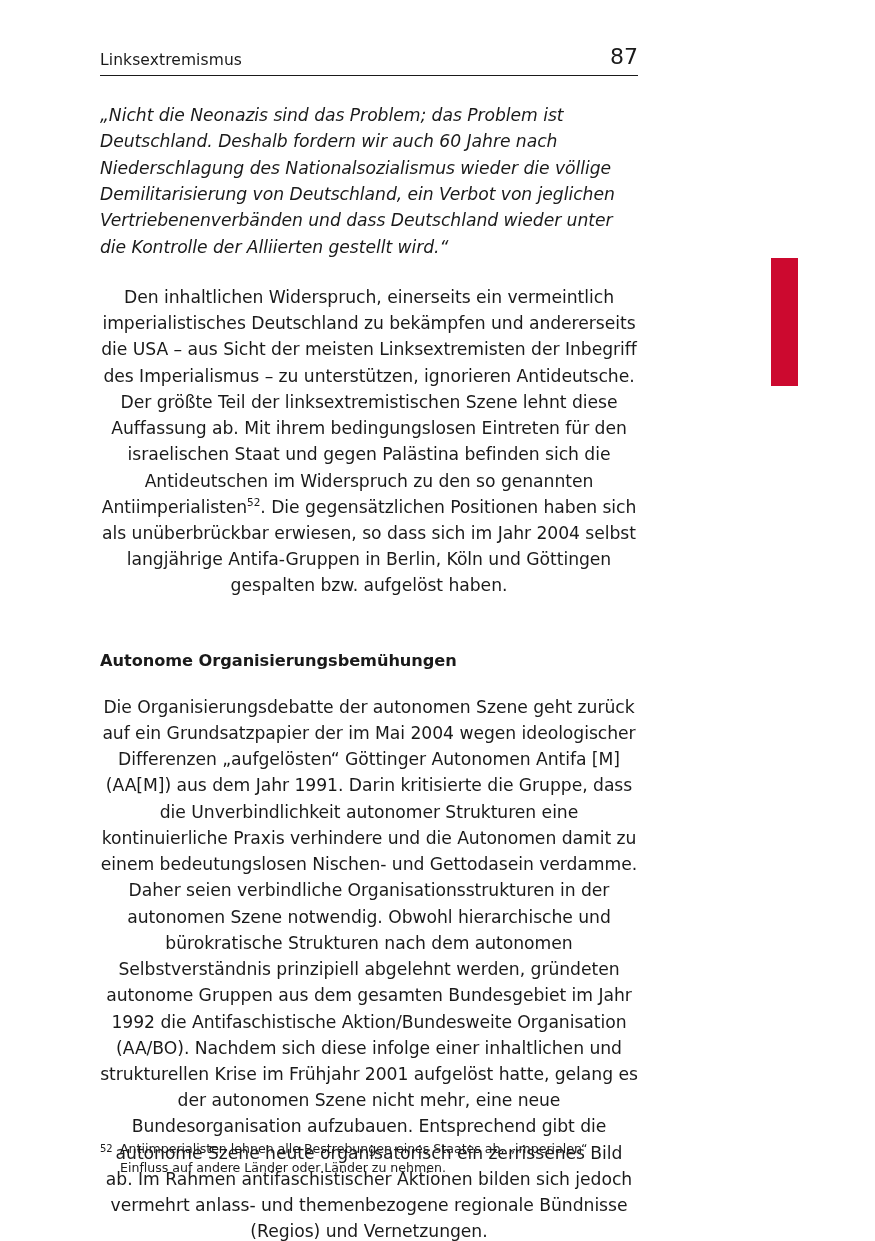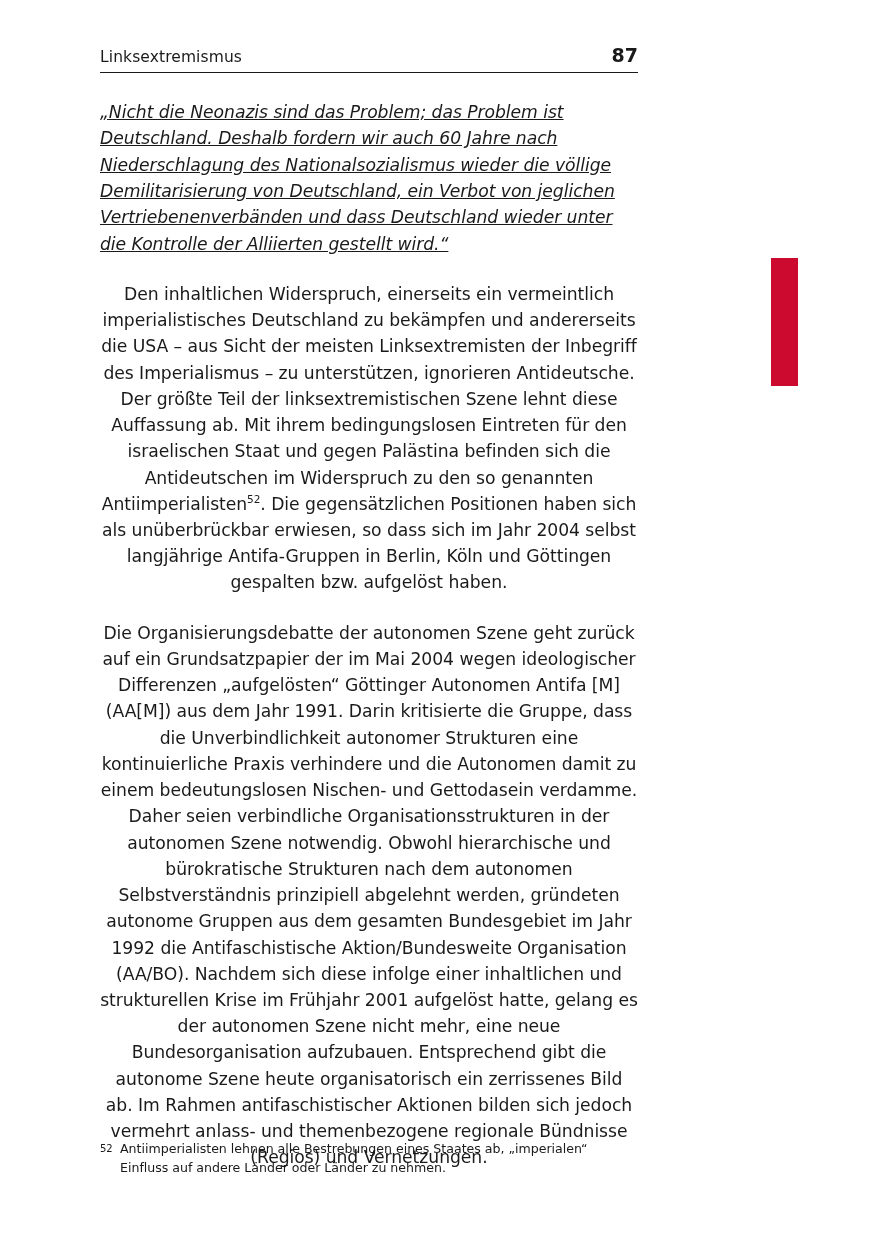--- a/index.html
+++ b/index.html
@@ -48,31 +48,30 @@
     justify-content: space-between;
     align-items: flex-end;
     border-bottom: 1.2px solid #1a1a1a;
     padding-bottom: 6px;
   }
   .running-head .rh-title {
     font-size: 15.5px;
     letter-spacing: 0.1px;
   }
   .running-head .rh-page {
-    font-size: 19px;
-    font-weight: bold;
+    font-size: 22px;
+    font-weight: normal;
   }
 
   .quote {
     margin-top: 26px;
     font-style: italic;
     font-size: 17.2px;
     line-height: 1.53;
     letter-spacing: -0.05px;
-    text-decoration: underline;
   }
 
   p.body-text {
     margin: 0;
     margin-top: 24px;
     font-size: 17.2px;
     line-height: 1.525;
     letter-spacing: -0.05px;
     text-align: center;
   }
@@ -131,20 +130,21 @@
 
     <div class="running-head">
       <div class="rh-title">Linksextremismus</div>
       <div class="rh-page">87</div>
     </div>
 
     <div class="quote">„Nicht die Neonazis sind das Problem; das Problem ist Deutschland. Deshalb fordern wir auch 60 Jahre nach Niederschlagung des Nationalsozialismus wieder die völlige Demilitarisierung von Deutschland, ein Verbot von jeglichen Vertriebenenverbänden und dass Deutschland wieder unter die Kontrolle der Alliierten gestellt wird.“</div>
 
     <p class="body-text"><span>Den inhaltlichen Widerspruch, einerseits ein vermeintlich imperialistisches Deutschland zu bekämpfen und andererseits die USA – aus Sicht der meisten Linksextremisten der Inbegriff des Imperialismus – zu unterstützen, ignorieren Antideutsche. Der größte Teil der linksextremistischen Szene lehnt diese Auffassung ab. Mit ihrem bedingungslosen Eintreten für den israelischen Staat und gegen Palästina befinden sich die Antideutschen im Widerspruch zu den so genannten Antiimperialisten</span><sup class="fn-ref">52</sup><span>. Die gegensätzlichen Positionen haben sich als unüberbrückbar erwiesen, so dass sich im Jahr 2004 selbst langjährige Antifa-Gruppen in Berlin, Köln und Göttingen gespalten bzw. aufgelöst haben.</span></p>
 
+    <div class="section-heading">Autonome Organisierungsbemühungen</div>
 
     <p class="body-text">Die Organisierungsdebatte der autonomen Szene geht zurück auf ein Grundsatzpapier der im Mai 2004 wegen ideologischer Differenzen „aufgelösten“ Göttinger Autonomen Antifa [M] (AA[M]) aus dem Jahr 1991. Darin kritisierte die Gruppe, dass die Unverbindlichkeit autonomer Strukturen eine kontinuierliche Praxis verhindere und die Autonomen damit zu einem bedeutungslosen Nischen- und Gettodasein verdamme. Daher seien verbindliche Organisationsstrukturen in der autonomen Szene notwendig. Obwohl hierarchische und bürokratische Strukturen nach dem autonomen Selbstverständnis prinzipiell abgelehnt werden, gründeten autonome Gruppen aus dem gesamten Bundesgebiet im Jahr 1992 die Antifaschistische Aktion/Bundesweite Organisation (AA/BO). Nachdem sich diese infolge einer inhaltlichen und strukturellen Krise im Frühjahr 2001 aufgelöst hatte, gelang es der autonomen Szene nicht mehr, eine neue Bundesorganisation aufzubauen. Entsprechend gibt die autonome Szene heute organisatorisch ein zerrissenes Bild ab. Im Rahmen antifaschistischer Aktionen bilden sich jedoch vermehrt anlass- und themenbezogene regionale Bündnisse (Regios) und Vernetzungen.</p>
 
   </div>
 
   <div class="footnote-area">
     <div class="footnote-rule"></div>
     <div class="footnote">
       <div class="fn-num">52</div>
       <div class="fn-text">Antiimperialisten lehnen alle Bestrebungen eines Staates ab, „imperialen“ Einfluss auf andere Länder oder Länder zu nehmen.</div>

